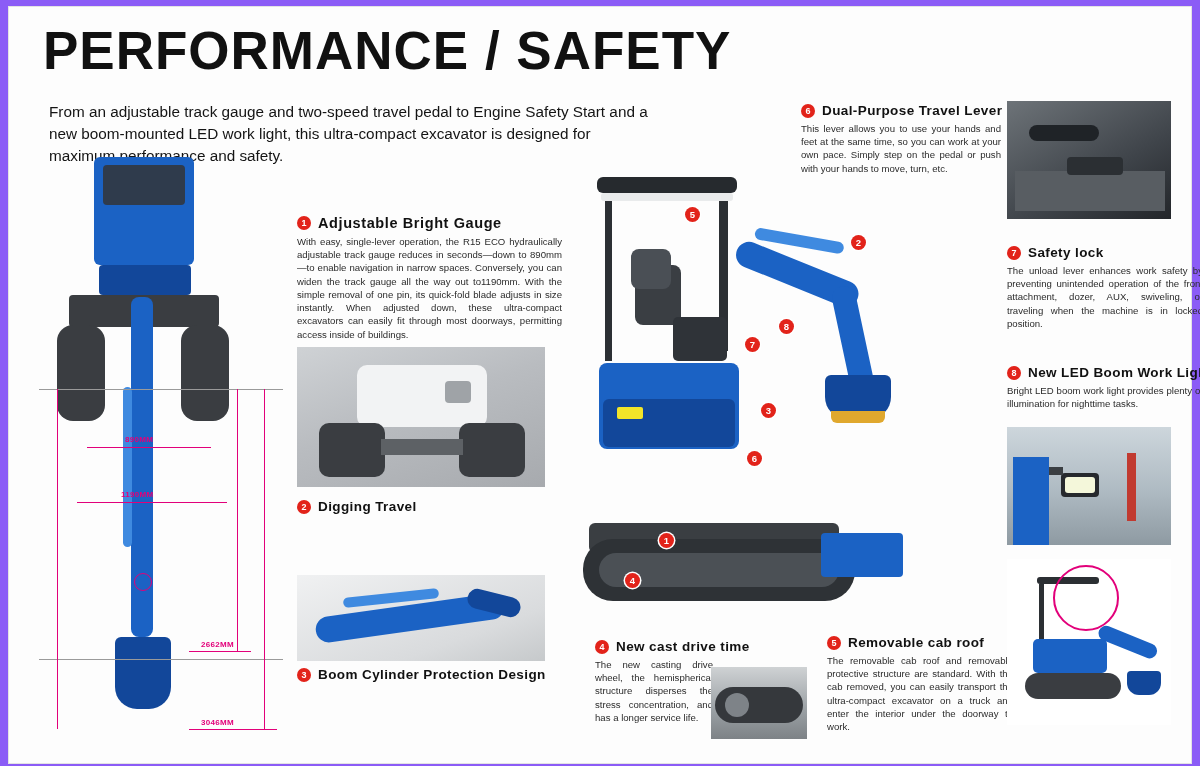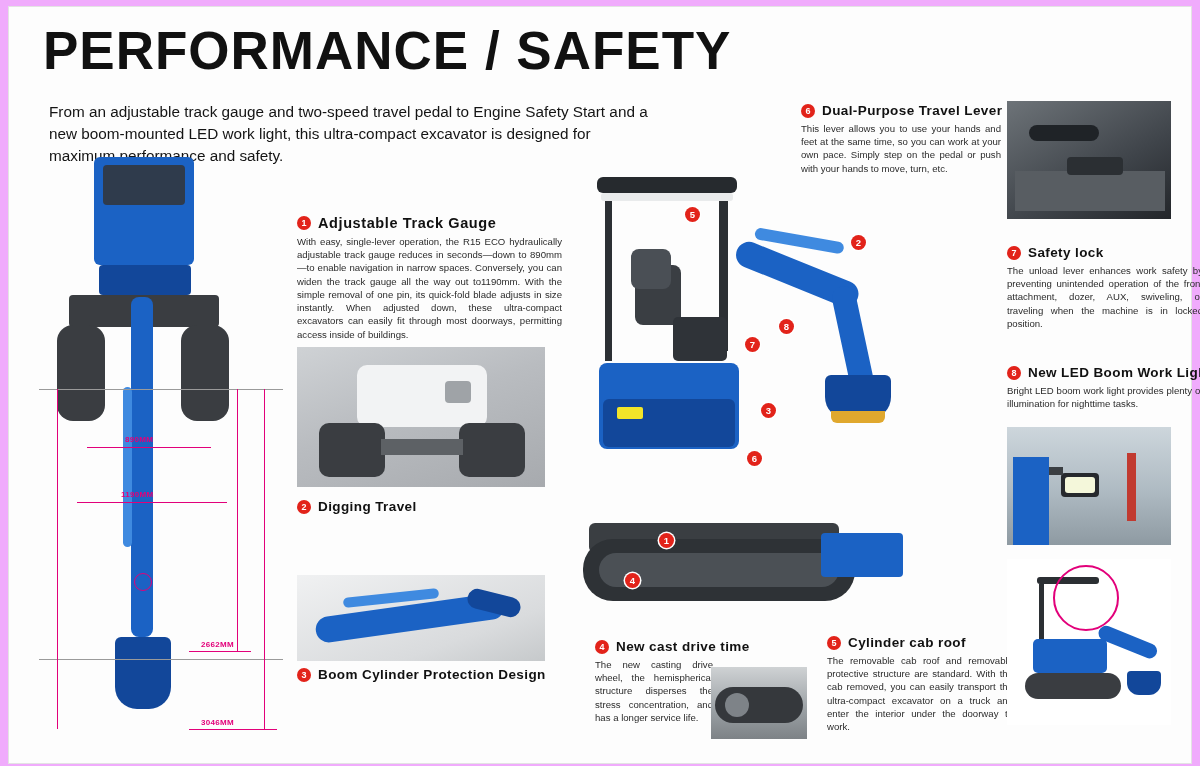--- a/index.html
+++ b/index.html
@@ -10,21 +10,21 @@
   body {
     font-family: "Liberation Sans", sans-serif;
     width: 1200px;
     height: 776px;
     overflow: hidden;
   }
   #page {
     position: relative;
     width: 1200px;
     height: 766px;
-    background: #f0abfc;
+    background: #8b5cf6;
     box-sizing: border-box;
   }
   .sheet {
     position: absolute;
     left: 8px;
     top: 6px;
     width: 1184px;
     height: 758px;
     background: #fdfdfd;
     border: 1px solid #e3e3e3;
@@ -217,21 +217,21 @@
       <div class="dim-label" style="left:82px; top:333px;">1190MM</div>
       <div class="dim-label" style="left:162px; top:483px;">2662MM</div>
       <div class="dim-label" style="left:162px; top:561px;">3046MM</div>
 
       <div style="position:absolute; left:95px; top:416px; width:16px; height:16px; border:1px solid #e2007a; border-radius:50%;"></div>
     </div>
 
     <div class="feature" style="left:288px; top:208px; width:265px;">
       <div class="feature-head">
         <span class="bullet">1</span>
-        <span class="feature-title">Adjustable  Track  Gauge</span>
+        <span class="feature-title">Adjustable  Bright  Gauge</span>
       </div>
       <div class="feature-body">With easy, single-lever operation, the R15 ECO hydraulically adjustable track gauge reduces in seconds—down to 890mm—to enable navigation in narrow spaces. Conversely, you can widen the track gauge all the way out to1190mm. With the simple removal of one pin, its quick-fold blade adjusts in size instantly. When adjusted down, these ultra-compact excavators can easily fit through most doorways, permitting access inside of buildings.</div>
     </div>
 
     <div class="photo gradient-grey" style="left:288px; top:340px; width:248px; height:140px;">
       <div class="grey-body" style="left:60px; top:18px; width:130px; height:62px; border-radius:10px; background:#f2f3f4;"></div>
       <div class="dark-part" style="left:148px; top:34px; width:26px; height:22px; border-radius:4px; background:#9fa3a7;"></div>
       <div class="track-part" style="left:22px; top:76px; width:66px; height:54px; border-radius:10px;"></div>
       <div class="track-part" style="left:162px; top:76px; width:66px; height:54px; border-radius:10px;"></div>
       <div class="dark-part" style="left:84px; top:92px; width:82px; height:16px; background:#5d6165;"></div>
@@ -340,21 +340,21 @@
     </div>
 
     <div class="photo gradient-track" style="left:702px; top:660px; width:96px; height:72px;">
       <div class="track-part" style="left:4px; top:20px; width:88px; height:36px; border-radius:18px; background:#35383c;"></div>
       <div style="position:absolute; left:14px; top:26px; width:24px; height:24px; border-radius:50%; background:#7e8388;"></div>
     </div>
 
     <div class="feature" style="left:818px; top:628px; width:186px;">
       <div class="feature-head">
         <span class="bullet">5</span>
-        <span class="feature-title small">Cylinder  cab  roof</span>
+        <span class="feature-title small">Removable  cab  roof</span>
       </div>
       <div class="feature-body">The removable cab roof and removable protective structure are standard. With the cab removed, you can easily transport the ultra-compact excavator on a truck and enter the interior under the doorway to work.</div>
     </div>
 
     <div class="photo gradient-white" style="left:998px; top:552px; width:164px; height:166px; background:#ffffff;">
       <div class="dark-part" style="left:30px; top:18px; width:62px; height:7px; border-radius:3px; background:#2b2f33;"></div>
       <div class="dark-part" style="left:32px; top:25px; width:5px; height:58px; background:#2b2f33;"></div>
       <div class="blue-body" style="left:26px; top:80px; width:74px; height:34px; border-radius:5px;"></div>
       <div class="blue-body" style="left:92px; top:64px; width:62px; height:15px; border-radius:8px; transform:rotate(22deg); transform-origin:left center;"></div>
       <div class="blue-dark" style="left:120px; top:112px; width:34px; height:24px; border-radius:4px 4px 12px 12px;"></div>

